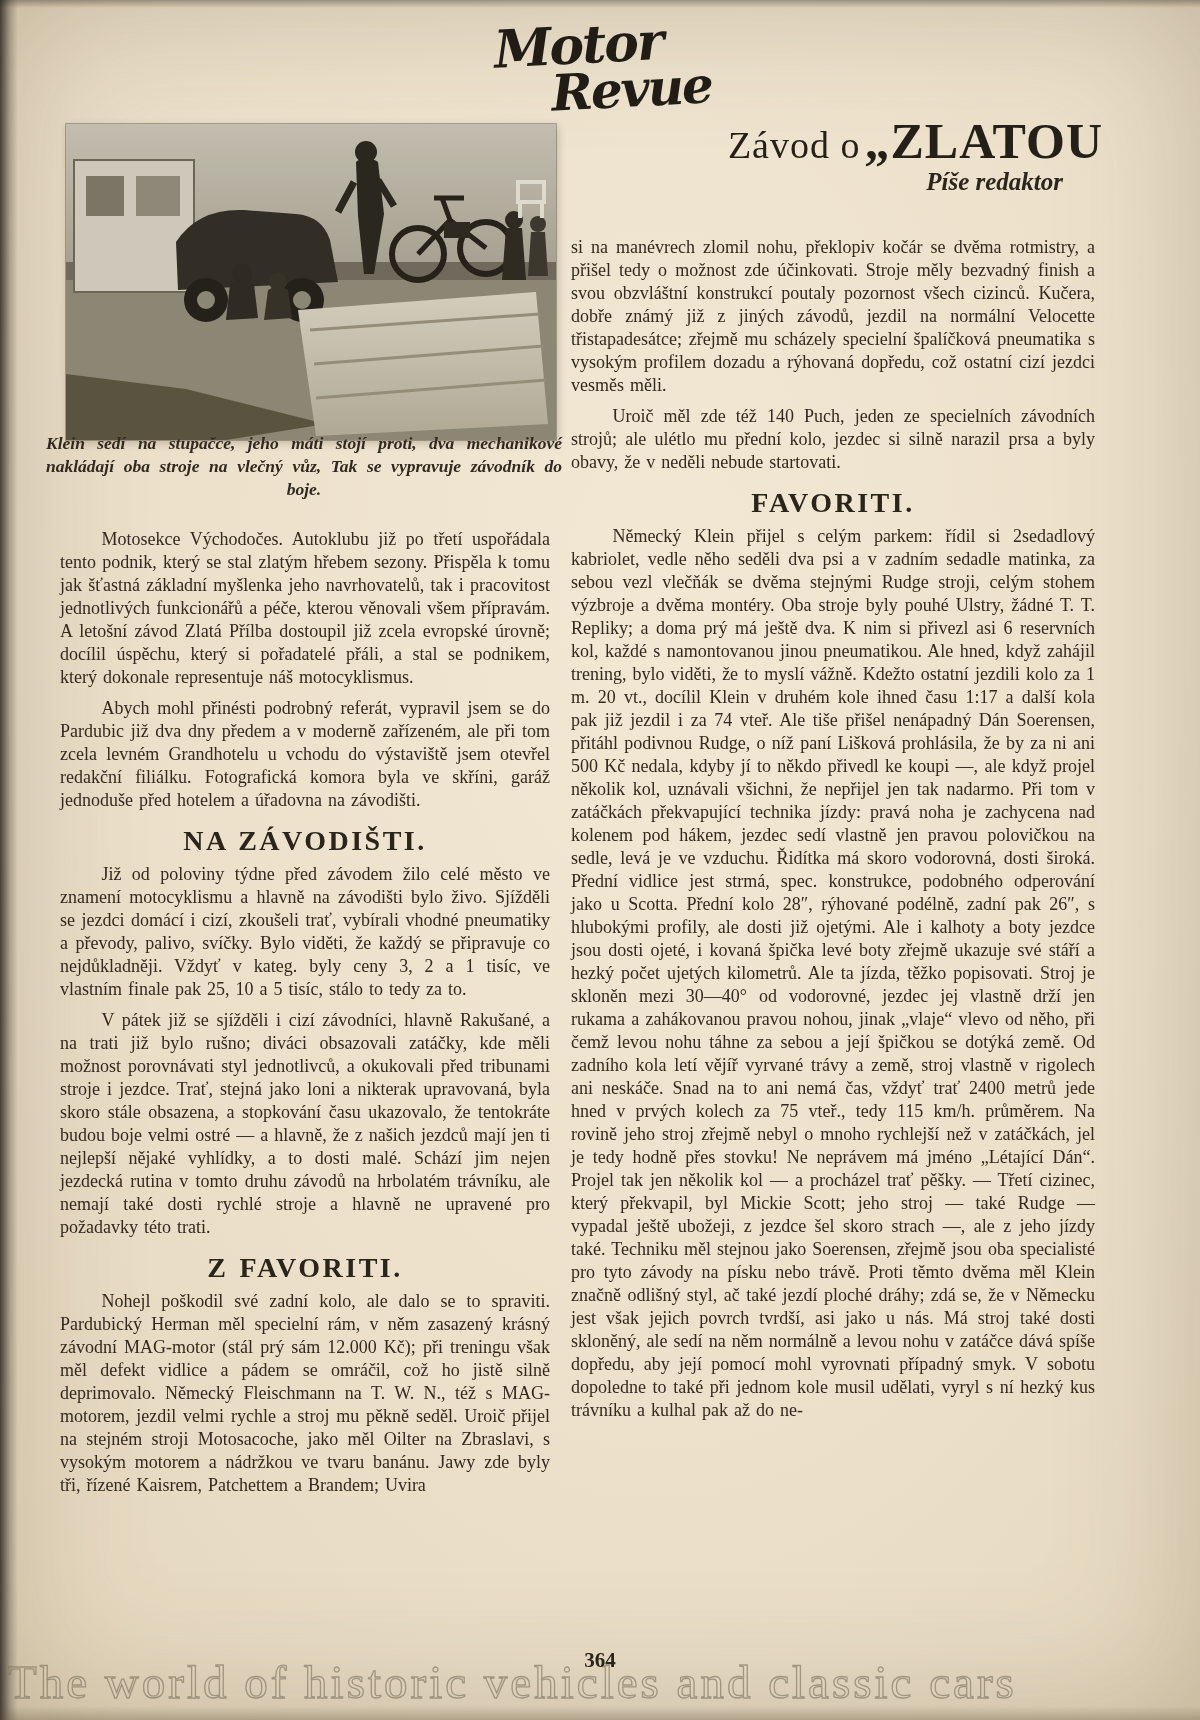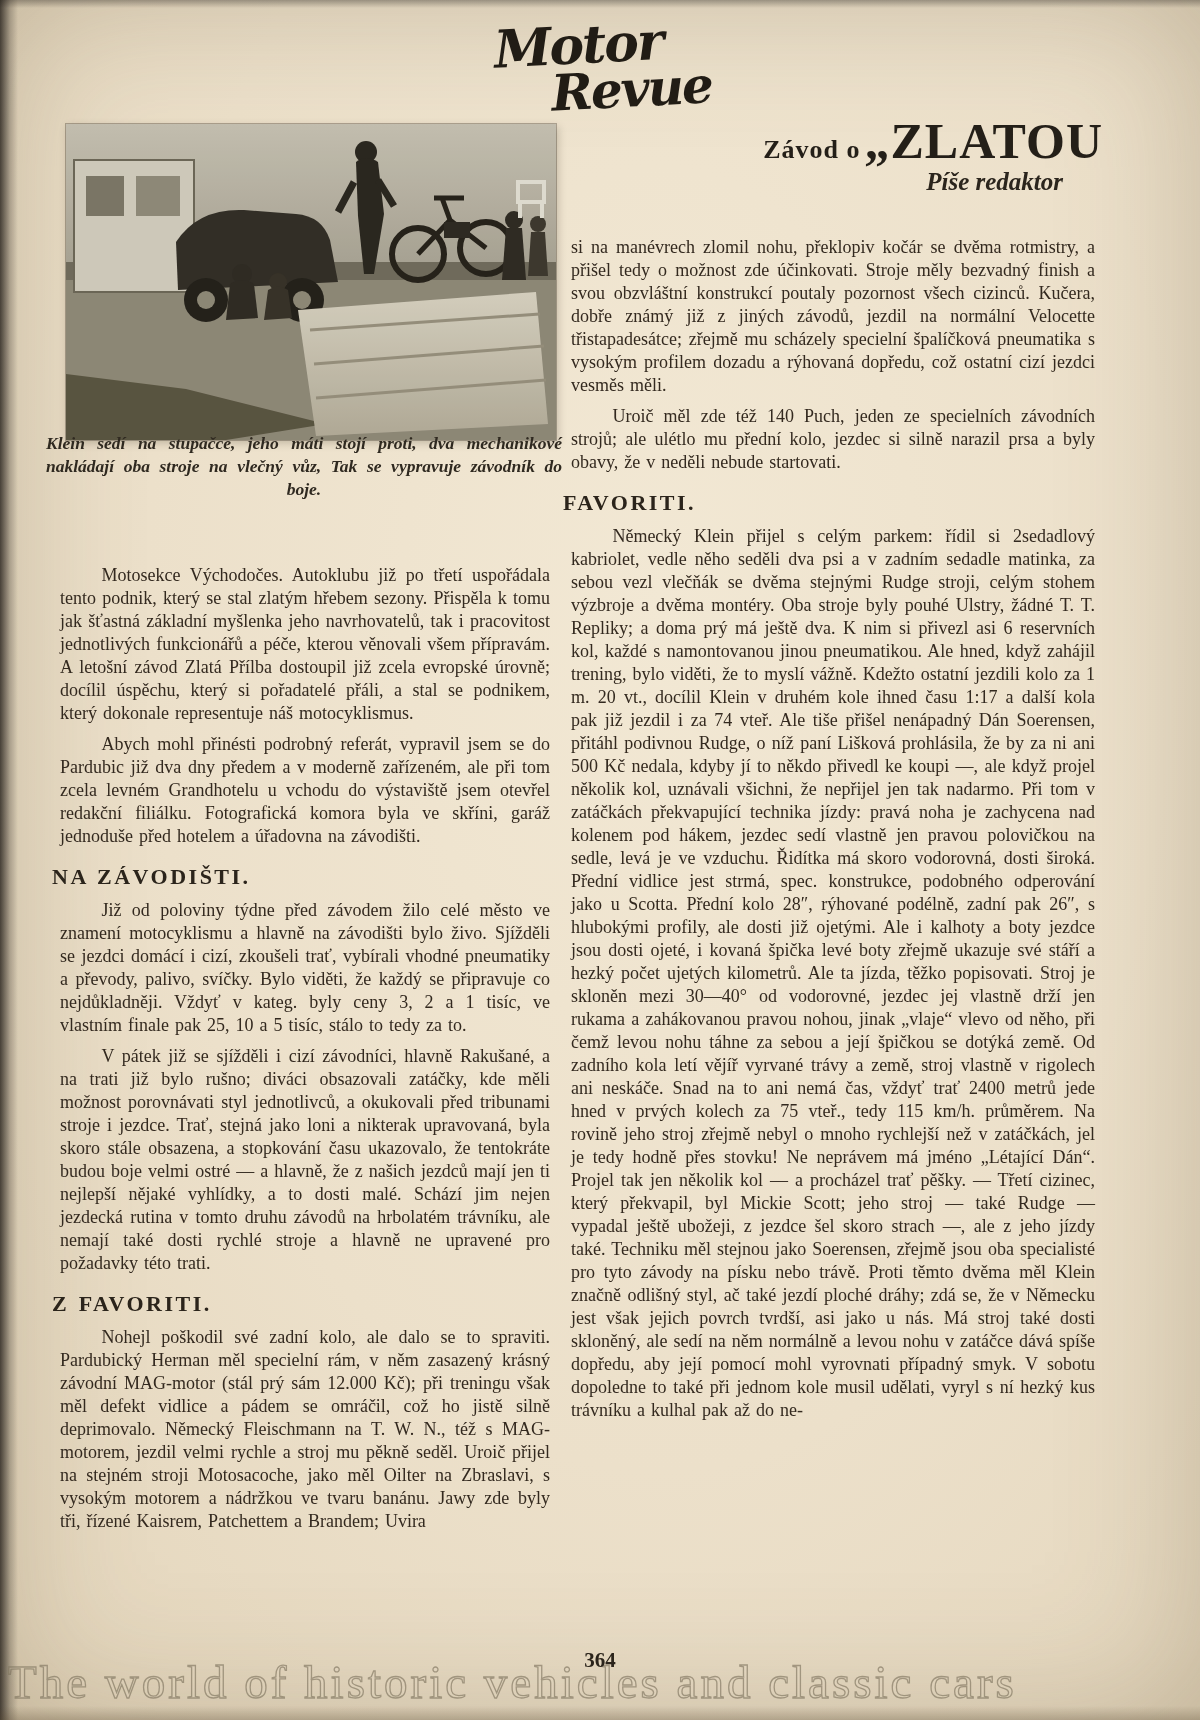--- a/index.html
+++ b/index.html
@@ -17,40 +17,40 @@
     background:linear-gradient(to bottom, rgba(35,30,25,0.35), rgba(35,30,25,0));}
   .edge-bottom{position:absolute;left:0;bottom:0;width:100%;height:14px;
     background:linear-gradient(to top, rgba(90,75,50,0.30), rgba(90,75,50,0));}
 
   .masthead{position:absolute;left:495px;top:20px;transform:rotate(-3deg);
     font-family:"DejaVu Serif", serif;font-style:italic;font-weight:bold;color:#211c15;line-height:0.92;}
   .masthead .l1{font-size:52px;letter-spacing:-2px;}
   .masthead .l2{font-size:50px;letter-spacing:-2px;margin-left:55px;}
 
   .headline{position:absolute;left:563px;top:112px;width:540px;text-align:right;color:#241f18;}
-  .headline .prefix{font-size:26px;font-weight:700;letter-spacing:1px;}
+  .headline .prefix{font-size:38px;font-weight:400;letter-spacing:1px;}
   .headline .title{font-size:50px;font-weight:bold;letter-spacing:1px;}
   .byline{position:absolute;left:563px;top:168px;width:500px;text-align:right;
     font-style:italic;font-weight:bold;font-size:25px;color:#2b251d;}
 
   .photo{position:absolute;left:66px;top:124px;width:490px;height:316px;
     box-shadow:0 0 0 1px rgba(60,52,40,0.35), 2px 3px 8px rgba(60,50,35,0.25);
     overflow:hidden;background:#a9a396;}
   .photo svg{display:block;}
 
   .caption{position:absolute;left:46px;top:432px;width:516px;
     font-style:italic;font-weight:bold;font-size:17.5px;line-height:23px;
     text-align:justify;text-align-last:center;color:#2f2920;word-spacing:3px;}
 
   .col{position:absolute;font-size:18px;line-height:23px;text-align:justify;word-spacing:1.5px;color:#33291f;}
-  .col-left{left:52px;top:556px;width:506px;height:1120px;overflow:hidden;}
+  .col-left{left:52px;top:520px;width:506px;height:1120px;overflow:hidden;}
   .col-right{left:563px;top:228px;width:540px;height:1436px;overflow:hidden;}
   .col p{margin:8px;text-indent:2.3em;}
   .col p.no-indent{text-indent:0;}
-  .col h3{margin:17px 0 11px 0;font-size:22px;font-weight:bold;text-align:left;letter-spacing:2.5px;color:#2b241b;}
+  .col h3{margin:17px 0 11px 0;font-size:28px;font-weight:bold;text-align:center;letter-spacing:2.5px;color:#2b241b;}
 
   .pagenum{position:absolute;left:0;top:1648px;width:1200px;text-align:center;
     font-weight:bold;font-size:21px;color:#2b241b;}
 
   .watermark{position:absolute;left:8px;top:1655px;width:1190px;white-space:nowrap;
     font-family:"Liberation Serif", serif;font-size:47px;letter-spacing:3px;
     color:rgba(236,225,205,0.10);-webkit-text-stroke:1.3px rgba(128,116,95,0.65);
     pointer-events:none;}
 </style>
 </head>

